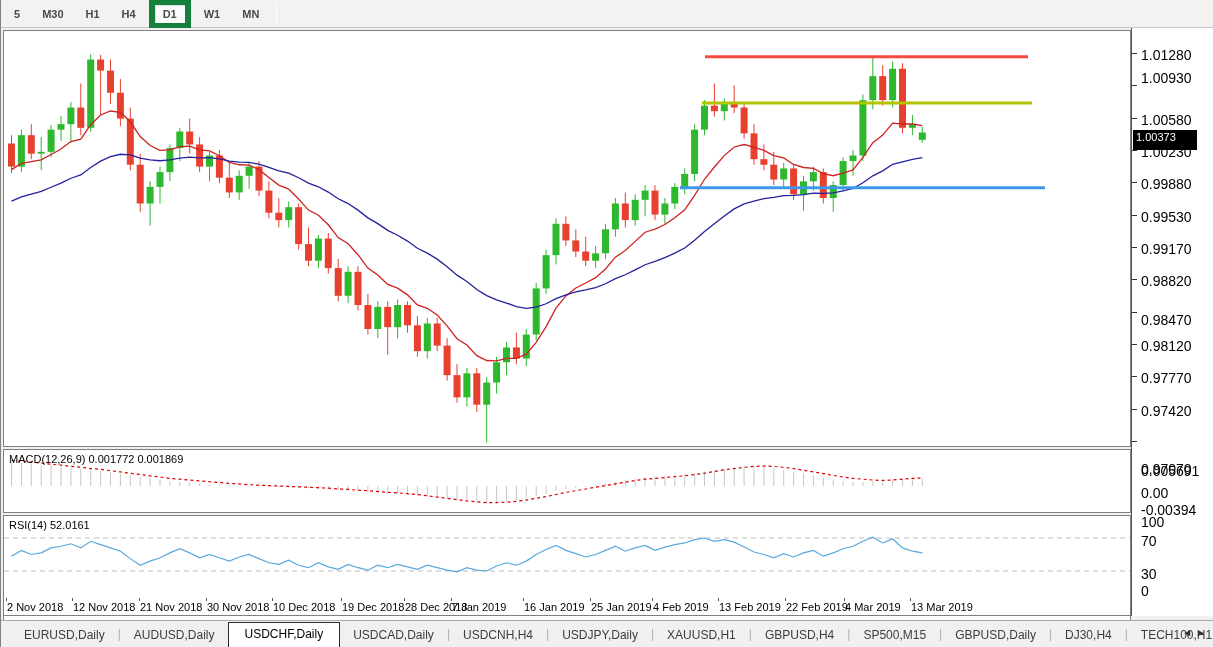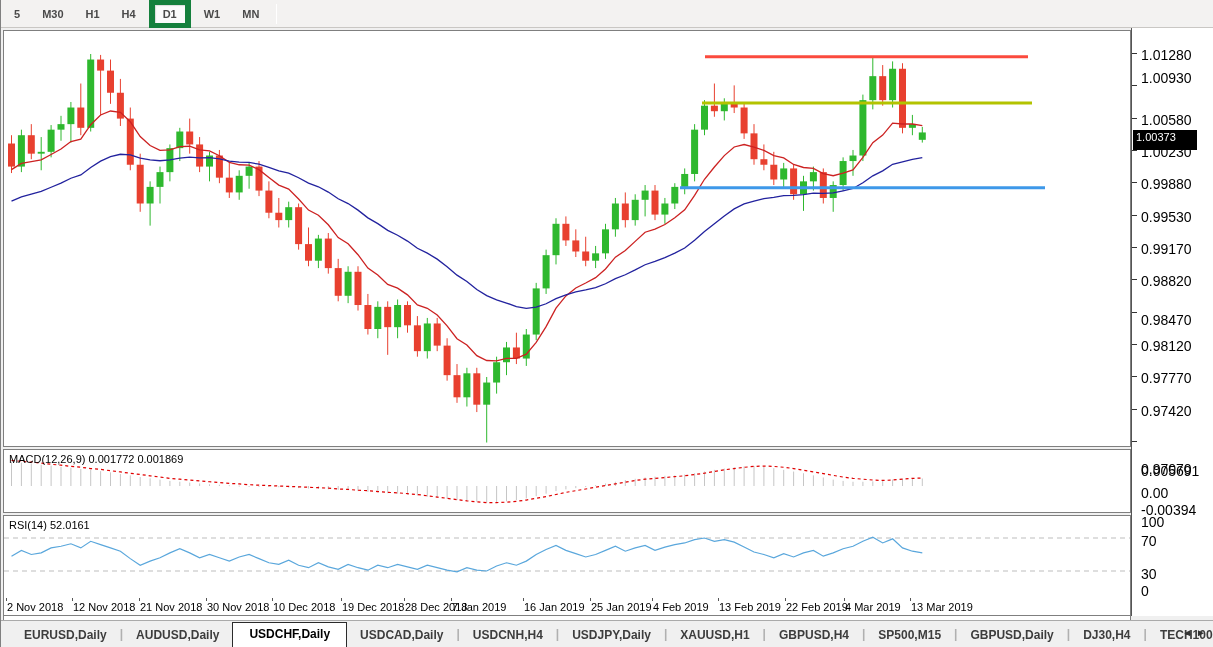--- a/index.html
+++ b/index.html
@@ -25,21 +25,21 @@
   .axis-tick{position:absolute;left:0;width:5px;height:1px;background:#333;}
   #cur-price{position:absolute;left:1px;width:64px;height:20px;background:#000;color:#fff;
     font-size:11px;line-height:14px;padding-left:3px;}
   #chart-title{position:absolute;left:7px;top:5px;font-size:12px;font-weight:bold;color:#000;}
   #chart-title .tri{font-size:9px;margin-right:4px;}
   .ind-label{position:absolute;left:5px;top:3px;font-size:11px;color:#000;font-weight:normal;z-index:5;}
   .date-label{position:absolute;top:3px;font-size:11px;color:#000;white-space:nowrap;}
   .date-tick{position:absolute;top:0;width:1px;height:3px;background:#555;}
   
   #tabbar{position:absolute;left:0;top:620px;width:1213px;height:27px;background:#f0f0f0;
-    border-top:1px solid #aaa;display:flex;align-items:flex-end;padding-left:10px;font-weight:bold;}
+    border-top:1px solid #aaa;display:flex;align-items:flex-end;padding-left:10px;}
   .tab{font-size:12px;color:#3d3d3d;padding:4px 13px 5px 13px;white-space:nowrap;cursor:default;}
   .tab.active{background:#ffffff;color:#000;border:1px solid #2b2b2b;border-bottom:none;padding:4px 16px 6px 16px;}
   .tab-sep{color:#b0b0b0;align-self:center;font-size:12px;}
   #tab-arrows{position:absolute;right:4px;top:6px;font-size:10px;color:#333;letter-spacing:4px;}
   svg{display:block;}
 </style>
 </head>
 <body>
 
 <div id="window">

